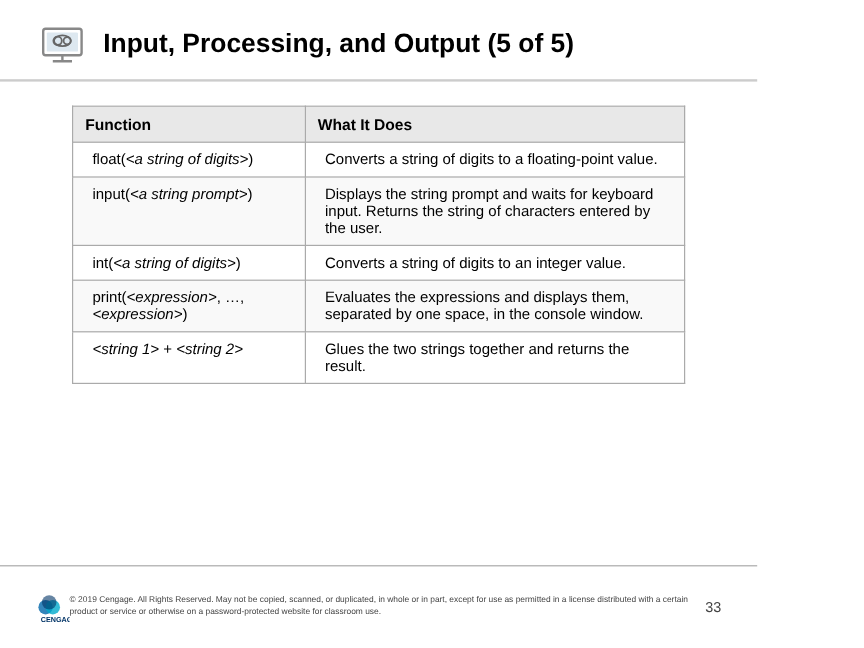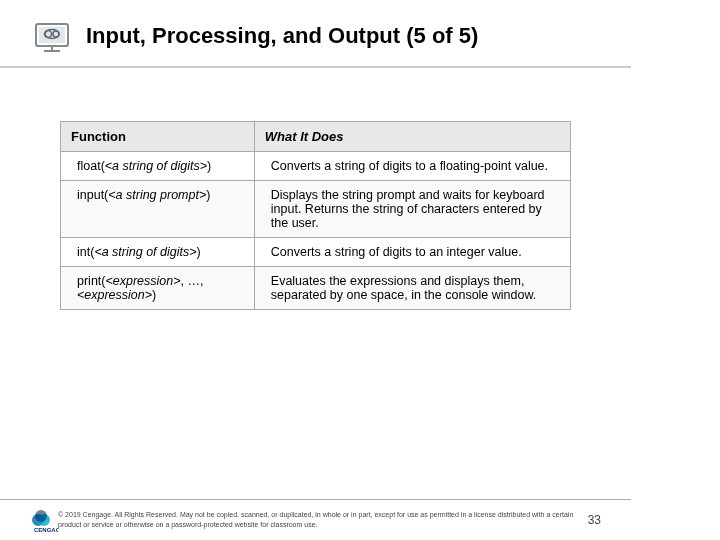--- a/index.html
+++ b/index.html
@@ -46,21 +46,20 @@
       font-weight: bold;
       color: #000000;
     }
 
     
     .main-content {
       flex: 1;
       padding: 20px 60px 10px 60px;
       display: flex;
       flex-direction: column;
-      margin-top: 33px;
     }
 
     
     .data-table {
       width: 100%;
       border-collapse: collapse;
       font-size: 12.5px;
     }
 
     .data-table th {
@@ -81,27 +80,26 @@
     .data-table tr:nth-child(even) td {
       background: #f9f9f9;
     }
 
     .function-col {
       width: 38%;
     }
 
     .description-col {
       width: 62%;
-      font-style: italic;
     }
 
     
     .footer {
       border-top: 1px solid #aaaaaa;
-      padding: 6px 30px;
+      padding: 20px 30px;
       display: flex;
       align-items: center;
       justify-content: space-between;
     }
 
     .footer-left {
       display: flex;
       align-items: center;
       gap: 8px;
     }
@@ -173,20 +171,24 @@
             <td>input(<em>&lt;a string prompt&gt;</em>)</td>
             <td>Displays the string prompt and waits for keyboard input. Returns the string of characters entered by the user.</td>
           </tr>
           <tr>
             <td>int(<em>&lt;a string of digits&gt;</em>)</td>
             <td>Converts a string of digits to an integer value.</td>
           </tr>
           <tr>
             <td>print(<em>&lt;expression&gt;</em>, …,<em>&lt;expression&gt;</em>)</td>
             <td>Evaluates the expressions and displays them, separated by one space, in the console window.</td>
+          </tr>
+          <tr>
+            <td><em>&lt;string 1&gt;</em> + <em>&lt;string 2&gt;</em></td>
+            <td>Glues the two strings together and returns the result.</td>
           </tr>
         </tbody>
     </table>
   </div>
 
   <div class="footer">
     <div class="footer-left">
       <div class="cengage-logo">
         <svg class="cengage-icon" width="28" height="28" viewBox="0 0 28 28">
           <circle cx="8" cy="14" r="6" fill="#0066aa" opacity="0.8"></circle>

